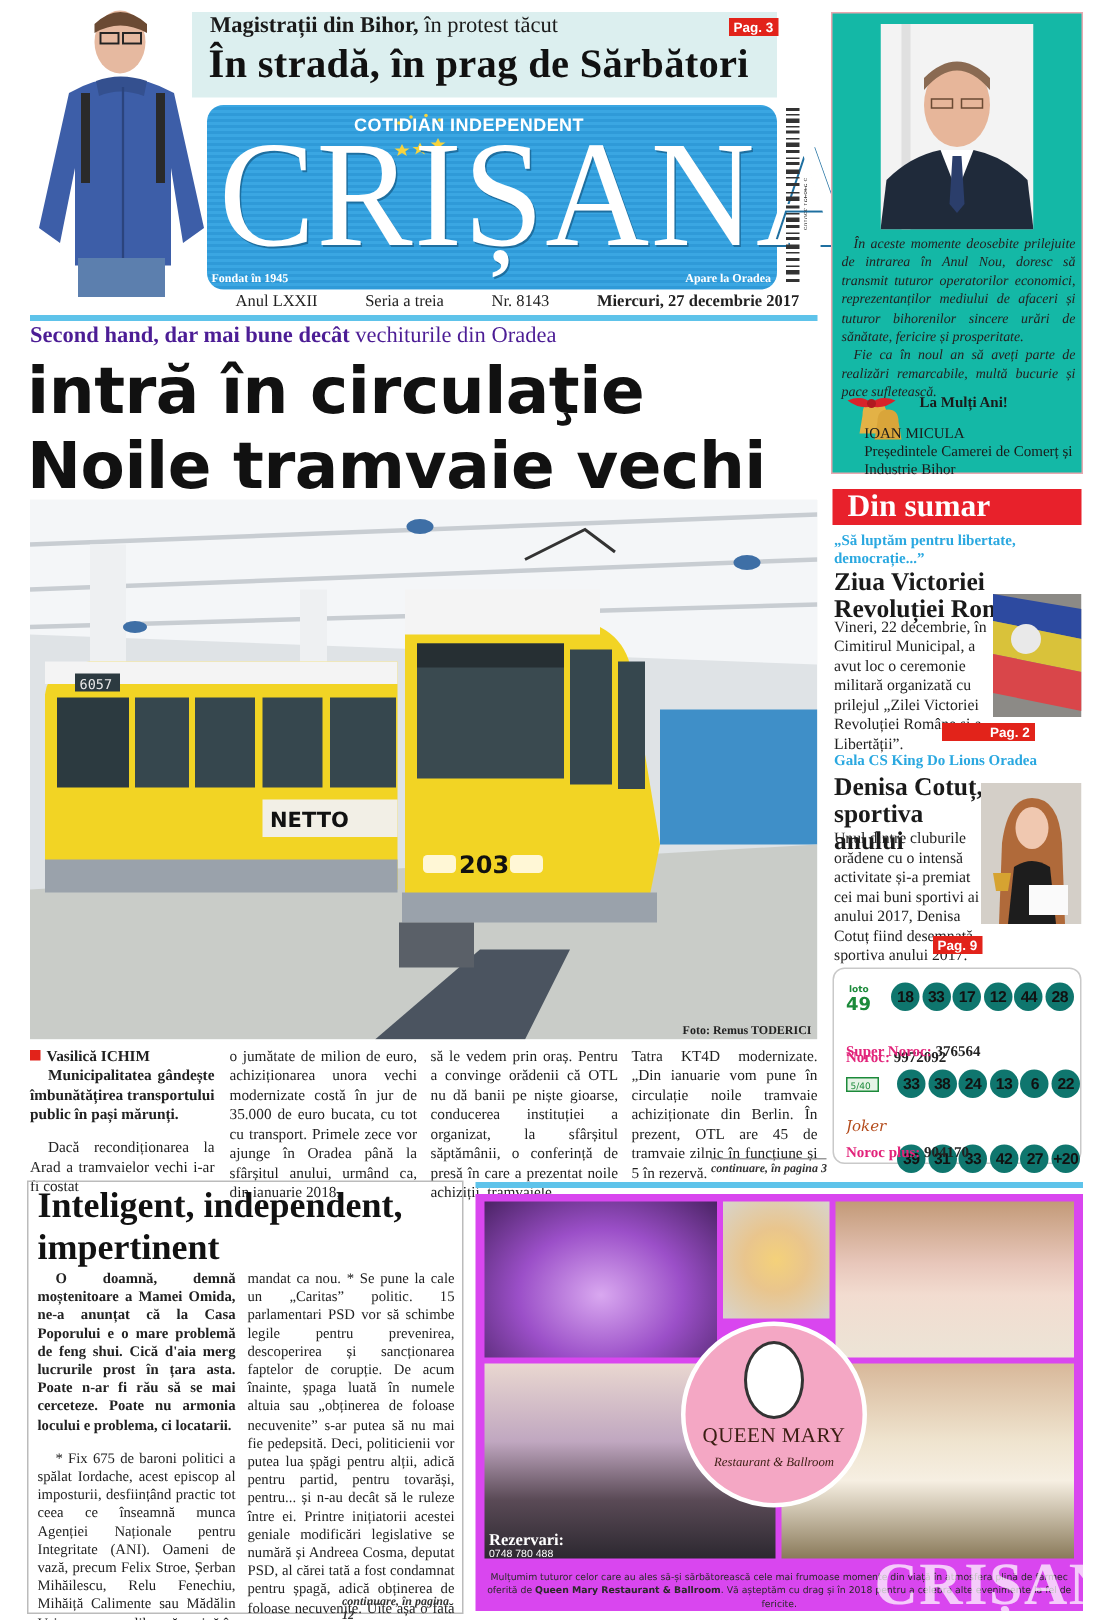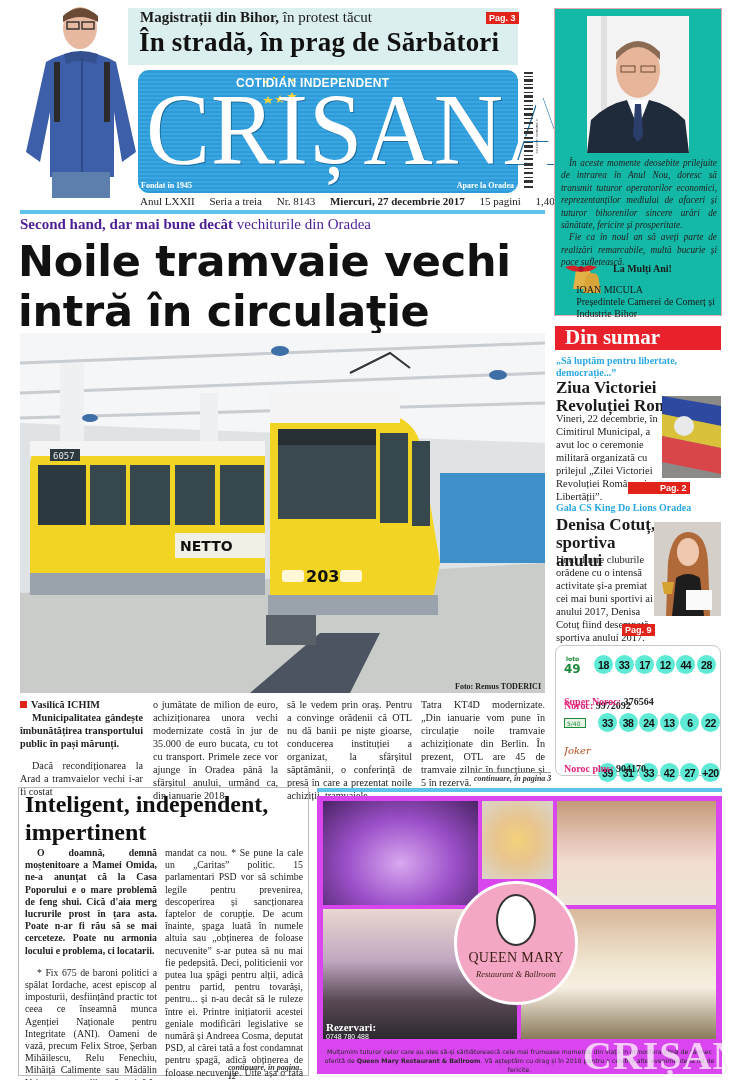--- a/index.html
+++ b/index.html
@@ -18,21 +18,21 @@
   .masthead { position: absolute; left: 138px; top: 70px; width: 380px; height: 123px;
     background: repeating-linear-gradient(0deg, #2f9ad8 0px, #2f9ad8 2px, #3aa6e2 2px, #3aa6e2 4px); border-radius: 11px; }
   .mast-tagline { position: absolute; left: 98px; top: 6px; font-family: "Liberation Sans", sans-serif; font-size: 12px; font-weight: bold; color: #fff; letter-spacing: 0.3px; }
   .mast-stars { position: absolute; left: 122px; top: 4px; width: 40px; height: 30px; }
   .mast-name { position: absolute; left: 8px; top: 10px; width: 364px; text-align: center; font-family: "Liberation Serif", serif; font-size: 96px; font-weight: normal; color: #fff; line-height: 100px; transform: scaleY(1.05); letter-spacing: 1px; text-shadow: 1px 1px 0 #1e6fa0; }
   .mast-founded { position: absolute; left: 3px; bottom: 3px; font-size: 8px; font-weight: bold; color: #fff; }
   .mast-appears { position: absolute; right: 4px; bottom: 3px; font-size: 8px; font-weight: bold; color: #fff; }
 
   .barcode { position: absolute; left: 524px; top: 70px; width: 14px; height: 132px; }
   .issue-line { position: absolute; left: 140px; top: 195px; width: 400px; font-size: 11px; color: #222; white-space: nowrap; }
-  .issue-line span { margin-right: 12px; }
+  .issue-line span { margin-right: 12px; margin-left: 17px; }
   .issue-line .date { font-weight: bold; }
   .blue-rule { position: absolute; height: 4px; background: #5ec3ea; }
 
   
   .greet-box { position: absolute; left: 554px; top: 8px; width: 168px; height: 308px; border: 1px solid #e8a8b0; background: #14b8a6; }
   .greet-photo { position: absolute; left: 32px; top: 7px; width: 102px; height: 137px; }
   .greet-text { position: absolute; left: 6px; top: 148px; width: 156px; font-size: 9.3px; font-style: italic; line-height: 12.4px; text-align: justify; color: #222; }
   .greet-text p { text-indent: 8px; }
   .greet-wish { position: absolute; left: 58px; top: 254px; font-size: 10px; font-weight: bold; }
   .greet-bells { position: absolute; left: 6px; top: 252px; width: 44px; height: 40px; }
@@ -57,21 +57,21 @@
   .sumar-head span { position: absolute; left: 10px; top: -1px; font-size: 21px; font-weight: bold; color: #fff; }
   .s-kicker { position: absolute; font-size: 10px; font-weight: bold; color: #2aa8e0; line-height: 12px; }
   .s-title { position: absolute; font-size: 17px; font-weight: bold; color: #1a1a1a; line-height: 18px; }
   .s-text { position: absolute; font-size: 10.5px; line-height: 13px; color: #222; }
   .pag-badge { position: absolute; background: #e2231a; color: #fff; font-family: "Liberation Sans", sans-serif; font-size: 9px; font-weight: bold; padding: 1px 3px; }
   .s-photo { position: absolute; overflow: hidden; }
 
   
   .lotto-box { position: absolute; left: 555px; top: 645px; width: 166px; height: 131px; border: 1px solid #c9c9c9; border-radius: 8px; background: #fff; }
   .lotto-row { position: absolute; left: 0; display: flex; align-items: center; }
-  .ball { width: 19px; height: 19px; border-radius: 50%; background: #5eead4; font-family: "Liberation Sans", sans-serif; font-weight: bold; font-size: 10.5px; color: #111; display: flex; align-items: center; justify-content: center; margin-right: 1.6px; letter-spacing: -0.4px; }
+  .ball { width: 19px; height: 19px; border-radius: 50%; background: #0f766e; font-family: "Liberation Sans", sans-serif; font-weight: bold; font-size: 10.5px; color: #111; display: flex; align-items: center; justify-content: center; margin-right: 1.6px; letter-spacing: -0.4px; }
   .lotto-label { position: absolute; left: 8px; font-size: 10px; font-weight: bold; color: #e2237a; }
   .lotto-label span { color: #222; }
   .lotto-logo { position: absolute; left: 8px; }
 
   
   .edit-box { position: absolute; left: 18px; top: 787px; width: 291px; height: 289px; border: 1px solid #bbb; }
   .edit-title { position: absolute; left: 6px; top: 2px; font-size: 24px; font-weight: bold; line-height: 28px; color: #111; }
 
   
   .ad-box { position: absolute; left: 317px; top: 796px; width: 405px; height: 278px; background: #d946ef; }
@@ -193,22 +193,22 @@
   <div class="greet-wish">La Mulți Ani!</div>
   <div class="greet-name">
     <div>IOAN MICULA</div>
     <div>Președintele Camerei de Comerț și</div>
     <div>Industrie Bihor</div>
   </div>
 </div>
 
 <div class="kicker"><b>Second hand, dar mai bune decât</b><span> vechiturile din Oradea</span></div>
 <div class="headline">
+  <div>intră în circulaţie</div>
   <div>Noile tramvaie vechi</div>
-  <div>intră în circulaţie</div>
 </div>
 
 <div class="tram-photo">
   <svg width="525" height="360" viewBox="0 0 525 360">
     <rect width="525" height="360" fill="#dfe3e6"></rect>
     <polygon points="0,0 525,0 525,110 0,90" fill="#f4f6f8"></polygon>
     <g stroke="#c8cdd2" stroke-width="3">
         <line x1="0" y1="30" x2="525" y2="10"></line>
         <line x1="0" y1="60" x2="525" y2="40"></line>
         <line x1="0" y1="85" x2="525" y2="70"></line>

